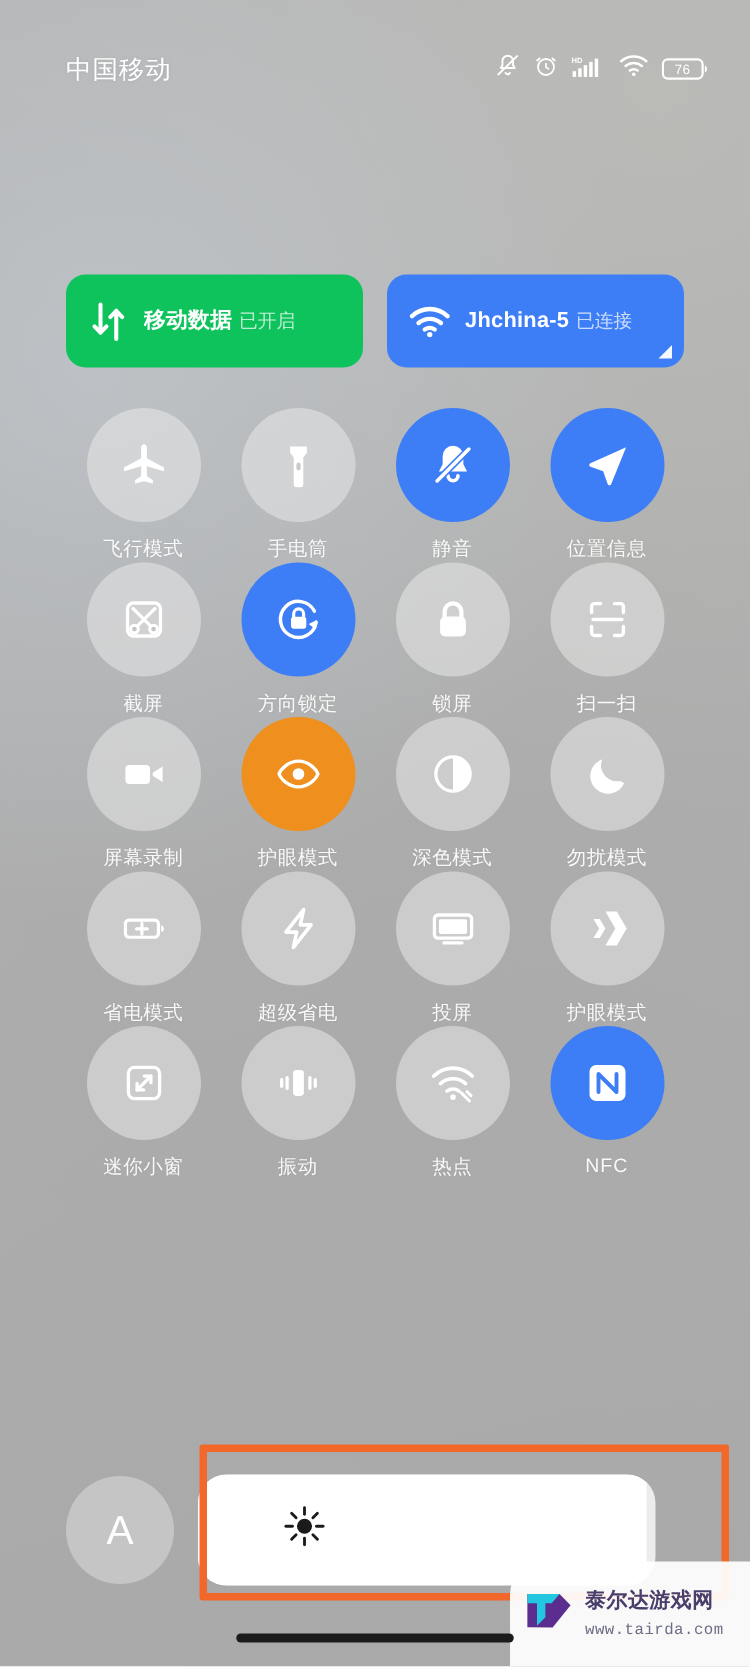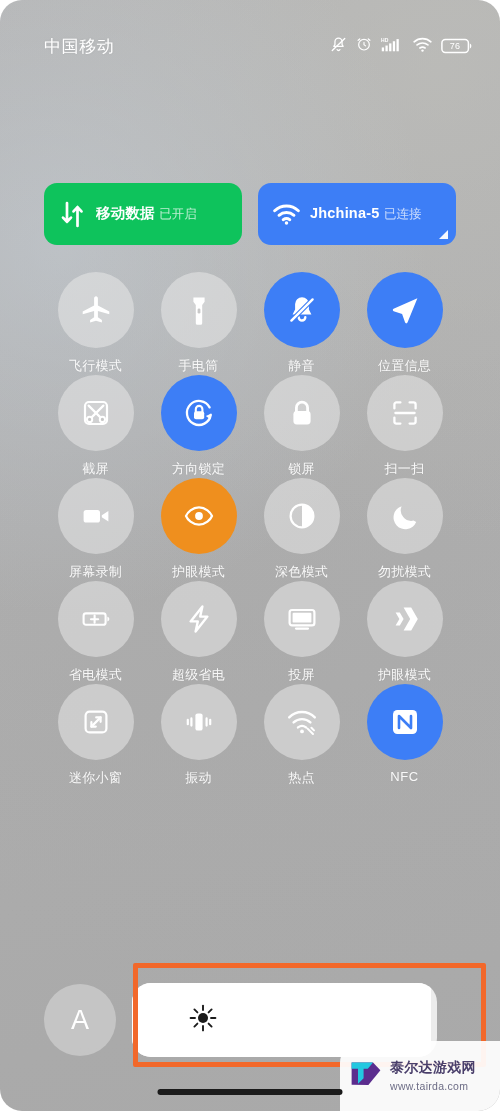--- a/index.html
+++ b/index.html
@@ -14,21 +14,20 @@
   #screen {
     position: relative;
     width: 500px;
     height: 1111px;
     background:
       radial-gradient(circle at 12% 22%, rgba(198,206,214,0.55) 0%, rgba(176,176,176,0) 38%),
       radial-gradient(circle at 88% 6%, rgba(196,196,190,0.45) 0%, rgba(176,176,176,0) 42%),
       radial-gradient(circle at 50% 55%, rgba(168,168,168,0.35) 0%, rgba(176,176,176,0) 60%),
       linear-gradient(168deg, #b4b4b4 0%, #b0b0b0 28%, #acacac 62%, #a9a9a9 100%);
     overflow: hidden;
-    border-radius: 22px;
   }
 
   
   #statusbar {
     position: absolute;
     top: 0; left: 0; right: 0;
     height: 92px;
     display: flex;
     align-items: center;
     justify-content: space-between;
@@ -132,21 +131,20 @@
     font-size: 14.5px;
     font-weight: bold;
     letter-spacing: 0.2px;
     white-space: nowrap;
   }
   .bigtile .bt-sub {
     color: rgba(255,255,255,0.72);
     font-size: 12.5px;
     margin-top: 4px;
     white-space: nowrap;
-    font-family: Liberation Mono, monospace;
   }
   .bt-expand {
     position: absolute;
     right: 8px; bottom: 6px;
     width: 0; height: 0;
     border-left: 9px solid transparent;
     border-bottom: 9px solid rgba(255,255,255,0.95);
   }
 
   
@@ -242,20 +240,21 @@
     right: 0;
     bottom: 0;
     width: 160px;
     height: 70px;
     background: rgba(255,255,255,0.93);
     border-top-left-radius: 22px;
     display: flex;
     align-items: center;
     padding-left: 9px;
     gap: 7px;
+    font-family: Liberation Mono, monospace;
   }
   #wm-text { line-height: 1.15; }
   #wm-name {
     font-size: 14px;
     font-weight: bold;
     color: #4a3f6b;
     letter-spacing: 0.3px;
   }
   #wm-url {
     font-size: 10.5px;

